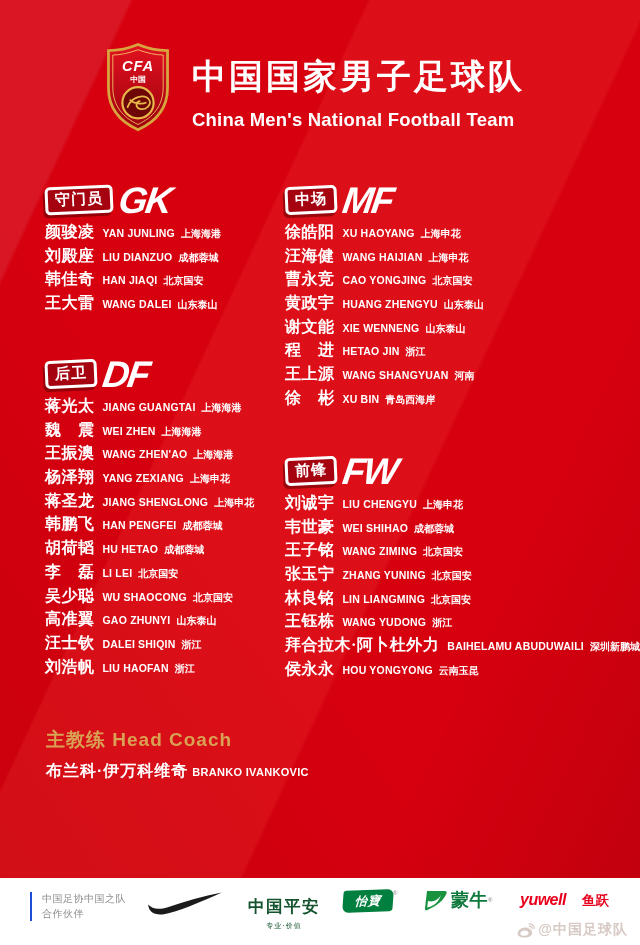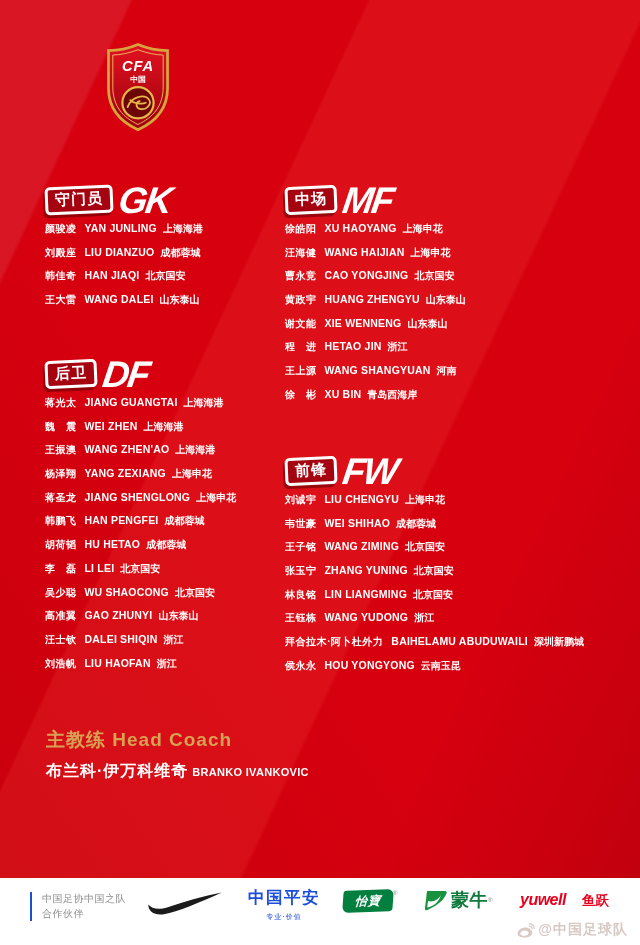--- a/index.html
+++ b/index.html
@@ -27,37 +27,37 @@
   .sec-label{
     border:3px solid #fff;border-radius:5px;background:#a50310;color:#fff;
     font-size:15px;font-weight:bold;padding:1px 7px 2px;letter-spacing:1px;
     transform:rotate(-2.5deg);box-shadow:-2px 3px 0 rgba(70,0,0,0.45);white-space:nowrap;
   }
   .sec-code{
     color:#fff;font-weight:900;font-style:italic;font-size:37px;line-height:1;
     margin-left:6px;letter-spacing:-2px;transform:skewX(-8deg);
   }
   .player-row{height:23.7px;display:flex;align-items:baseline;color:#fff;white-space:nowrap;}
-  .p-zh{font-size:10px;font-weight:bold;letter-spacing:0.5px;font-family:Liberation Serif, serif;}
+  .p-zh{font-size:16px;font-weight:bold;letter-spacing:0.5px;font-family:Liberation Serif, serif;}
   .p-en{font-size:10.5px;font-weight:bold;margin-left:8px;letter-spacing:0.2px;}
   .p-club{font-size:10px;font-weight:bold;margin-left:6px;}
   
   .coach{position:absolute;left:46px;top:727px;white-space:nowrap;}
   .coach-title{color:#d9a153;font-size:19px;font-weight:bold;letter-spacing:1px;}
   .coach-name{margin-top:8px;color:#fff;display:flex;align-items:baseline;}
   .coach-zh{font-size:16px;font-weight:bold;letter-spacing:1px;}
   .coach-en{font-size:11px;font-weight:bold;margin-left:4px;letter-spacing:0.3px;}
   
   .footer{position:absolute;left:0;bottom:0;width:640px;height:67px;background:#ffffff;}
   .partner{
     position:absolute;left:30px;top:14px;border-left:2px solid #1d4ed8;padding-left:10px;
     color:#8c8c8c;font-size:10px;line-height:1.45;letter-spacing:0.5px;
   }
   .nike{position:absolute;left:147px;top:13px;width:76px;height:27px;}
-  .pingan{position:absolute;left:243px;top:9px;width:82px;text-align:center;color:#1d4ed8;}
+  .pingan{position:absolute;left:243px;top:18px;width:82px;text-align:center;color:#14532d;}
   .pa-main{font-size:16.5px;font-weight:bold;letter-spacing:1.5px;}
   .pa-sub{font-size:7px;margin-top:3px;letter-spacing:1px;}
   .cestbon{position:absolute;left:343px;top:12px;}
   .cb-flag{
     display:inline-block;background:#007f3e;color:#fff;width:50px;height:22px;
     border-radius:3px 6px 3px 6px;transform:skewX(-6deg) rotate(-2deg);
     font-size:12px;font-weight:bold;font-style:italic;text-align:center;line-height:22px;letter-spacing:1px;
   }
   .reg{font-size:6px;vertical-align:top;color:#7a7a7a;}
   .mengniu{position:absolute;left:424px;top:10px;display:flex;align-items:center;}
@@ -84,20 +84,24 @@
           <stop offset="1" stop-color="#9c000c"></stop>
       </linearGradient>
     </defs>
     <path d="M38 2 C50 7 62 9 72 9 L72 52 C72 77 58 91 38 100 C18 91 4 77 4 52 L4 9 C14 9 26 7 38 2 Z" fill="url(#shieldRed)" stroke="#d8a43e" stroke-width="3.2"></path>
     <path d="M38 8 C49 12 59 14 67 14 L67 51 C67 73 55 86 38 94 C21 86 9 73 9 51 L9 14 C17 14 27 12 38 8 Z" fill="none" stroke="#f2c96a" stroke-width="1"></path>
     <text x="38" y="32" text-anchor="middle" fill="#ffffff" font-size="17" font-weight="bold" font-style="italic" letter-spacing="1">CFA</text>
     <text x="38" y="45" text-anchor="middle" fill="#ffffff" font-size="9" font-weight="bold">中国</text>
     <circle cx="38" cy="69" r="18" fill="#6e0606" stroke="#e8b84b" stroke-width="2.5"></circle>
     <path d="M26 74 C30 62 46 58 51 66 C54 71 47 78 40 76 C35 74.5 35 68 40 67 M29 66 C33 70 43 71 47 69" fill="none" stroke="#e8b84b" stroke-width="2" stroke-linecap="round"></path>
   </svg>
+  <div class="titles">
+    <div class="title-zh">中国国家男子足球队</div>
+    <div class="title-en">China Men's National Football Team</div>
+  </div>
 
   <div class="section sec-gk">
     <div class="sec-head">
       <span class="sec-label">守门员</span>
       <span class="sec-code">GK</span>
     </div>
     <div class="rows">
         <div class="player-row">
           <span class="p-zh">颜骏凌</span>
           <span class="p-en">YAN JUNLING</span>

